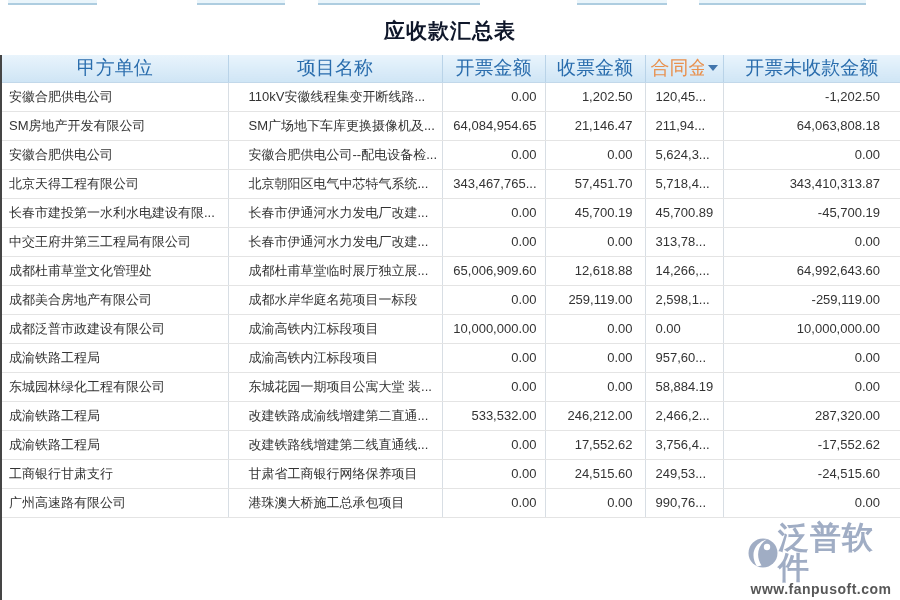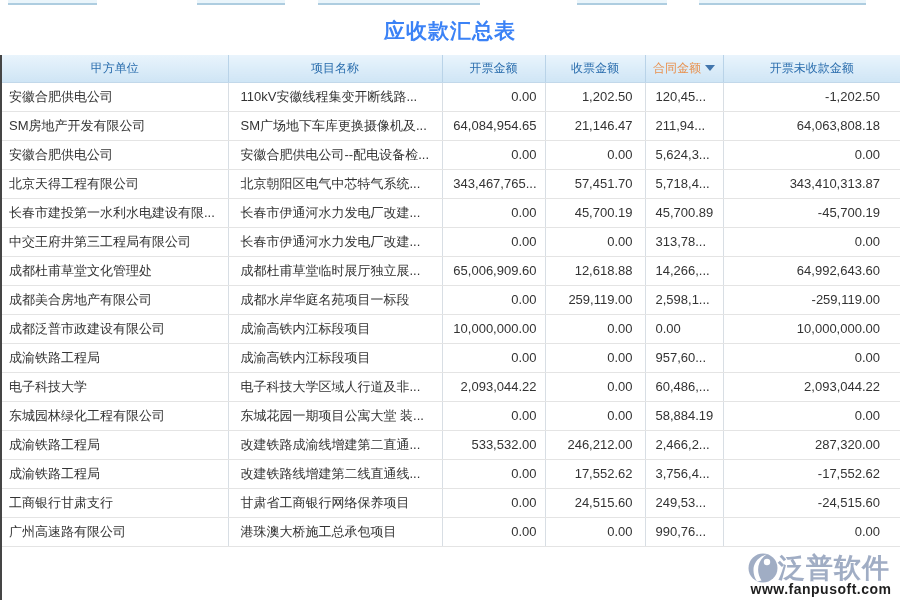--- a/index.html
+++ b/index.html
@@ -9,56 +9,56 @@
   
   .top-stubs { position: absolute; top: 0; left: 0; width: 900px; height: 5px; }
   .stub { position: absolute; top: 0; height: 5px; background: #eaf5fb; border-bottom: 2px solid #aecde0; }
   .stub1 { left: 8px;   width: 89px;  }
   .stub2 { left: 197px; width: 88px;  }
   .stub3 { left: 318px; width: 162px; }
   .stub4 { left: 577px; width: 90px;  }
   .stub5 { left: 699px; width: 167px; }
 
   .title-bar { height: 55px; padding-top: 17px; text-align: center; }
-  .page-title { font-size: 21px; font-weight: bold; color: #3b82f6; letter-spacing: 1px; }
+  .page-title { font-size: 21px; font-weight: bold; color: #0f172a; letter-spacing: 1px; }
 
   .table-wrap { position: absolute; top: 55px; left: 0; width: 900px; height: 545px;
     border-left: 2px solid #454545; overflow: hidden; }
 
   table { border-collapse: collapse; table-layout: fixed; width: 898px; }
   col.c0 { width: 226px; } col.c1 { width: 214px; } col.c2 { width: 103px; }
   col.c3 { width: 100px; } col.c4 { width: 78px;  } col.c5 { width: 177px; }
 
-  thead th { height: 27px; font-size: 12px; font-weight: normal; color: #2a6dad;
+  thead th { height: 27px; font-size: 19px; font-weight: normal; color: #2a6dad;
     background: linear-gradient(#e9f4fc, #cfe5f5); border-right: 1px solid #b9d3e8;
     border-bottom: 1px solid #c2d8ea; text-align: center; white-space: nowrap; overflow: hidden; }
   thead th:last-child { border-right: none; }
   th.sorted { color: #e8914f; margin-top: 14px; }
   .hdr-clip { display: inline-block; max-width: 53px; overflow: hidden; white-space: nowrap; vertical-align: middle; }
   .sort-arrow { display: inline-block; width: 0; height: 0; margin-left: 4px;
     border-left: 5px solid transparent; border-right: 5px solid transparent;
     border-top: 6px solid #4276ad; vertical-align: middle; cursor: pointer; }
 
   tbody td { height: 29px; font-size: 13px; color: #333333; background: #ffffff;
     border-right: 1px solid #d8dee4; border-bottom: 1px solid #e4e4e4;
     white-space: nowrap; overflow: hidden; }
   tbody td:last-child { border-right: none; }
   td.c0 { text-align: left;  padding-left: 7px;  }
-  td.c1 { text-align: left;  padding-left: 12px;  }
+  td.c1 { text-align: left;  padding-left: 20px;  }
   td.c2 { text-align: right; padding-right: 8px; }
   td.c3 { text-align: right; padding-right: 12px;}
   td.c4 { text-align: left;  padding-left: 10px; }
   td.c5 { text-align: right; padding-right: 20px;}
 
   
   .watermark { position: absolute; right: 6px; bottom: 3px; width: 146px; opacity: 0.88; pointer-events: none; z-index: 5; }
   .wm-top { display: flex; align-items: center; }
   .wm-logo { width: 30px; height: 30px; flex: 0 0 30px; }
-  .wm-brand { font-size: 27px; font-weight: bold; color: #94a2bd; letter-spacing: 1px; line-height: 30px; }
-  .wm-url { font-size: 14px; font-weight: bold; color: #000000; text-align: center; margin-top: -2px; letter-spacing: 0.5px; }
+  .wm-brand { font-size: 31px; font-weight: bold; color: #94a2bd; letter-spacing: 1px; line-height: 30px; }
+  .wm-url { font-size: 14px; font-weight: bold; color: #404040; text-align: center; margin-top: -2px; letter-spacing: 0.5px; }
 </style>
 </head>
 <body>
 
 <div class="top-stubs">
   <div class="stub stub1"></div>
   <div class="stub stub2"></div>
   <div class="stub stub3"></div>
   <div class="stub stub4"></div>
   <div class="stub stub5"></div>
@@ -165,28 +165,20 @@
         </tr>
         <tr>
           <td class="c0">成渝铁路工程局</td>
           <td class="c1">成渝高铁内江标段项目</td>
           <td class="c2">0.00</td>
           <td class="c3">0.00</td>
           <td class="c4">957,60...</td>
           <td class="c5">0.00</td>
         </tr>
         <tr>
-          <td class="c0">电子科技大学</td>
-          <td class="c1">电子科技大学区域人行道及非...</td>
-          <td class="c2">2,093,044.22</td>
-          <td class="c3">0.00</td>
-          <td class="c4">60,486,...</td>
-          <td class="c5">2,093,044.22</td>
-        </tr>
-        <tr>
           <td class="c0">东城园林绿化工程有限公司</td>
           <td class="c1">东城花园一期项目公寓大堂 装...</td>
           <td class="c2">0.00</td>
           <td class="c3">0.00</td>
           <td class="c4">58,884.19</td>
           <td class="c5">0.00</td>
         </tr>
         <tr>
           <td class="c0">成渝铁路工程局</td>
           <td class="c1">改建铁路成渝线增建第二直通...</td>

